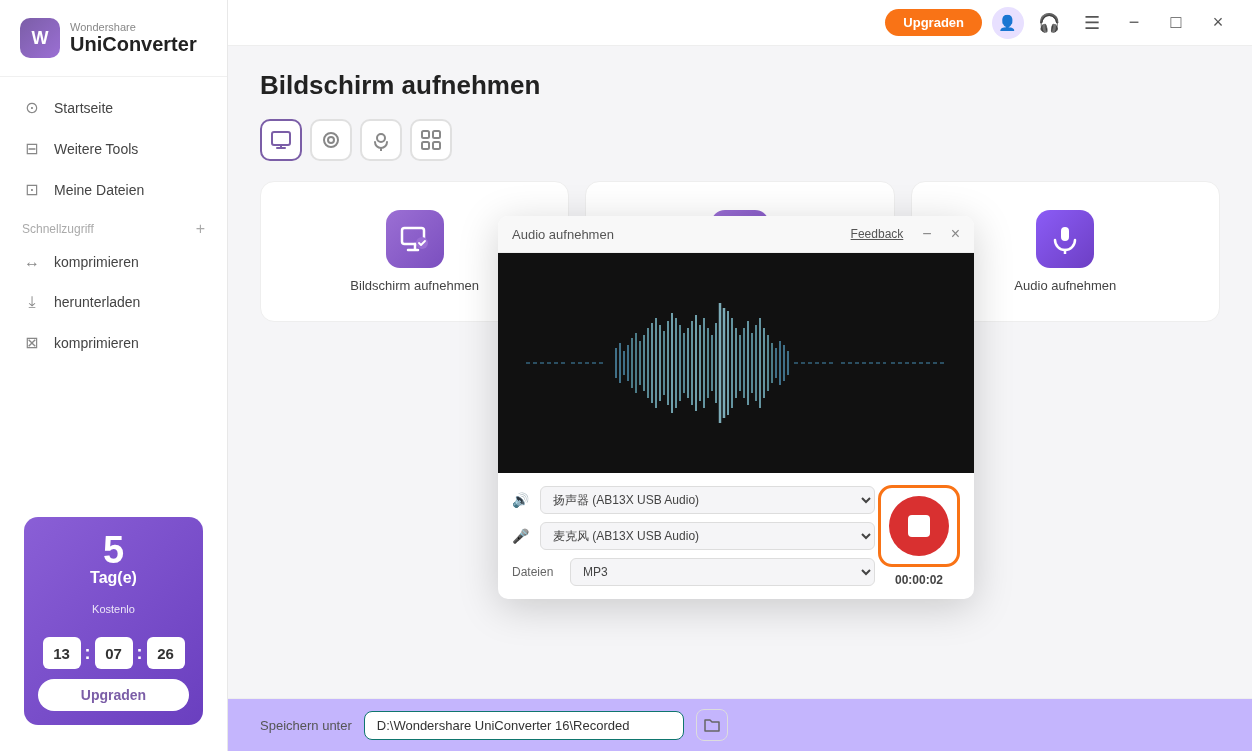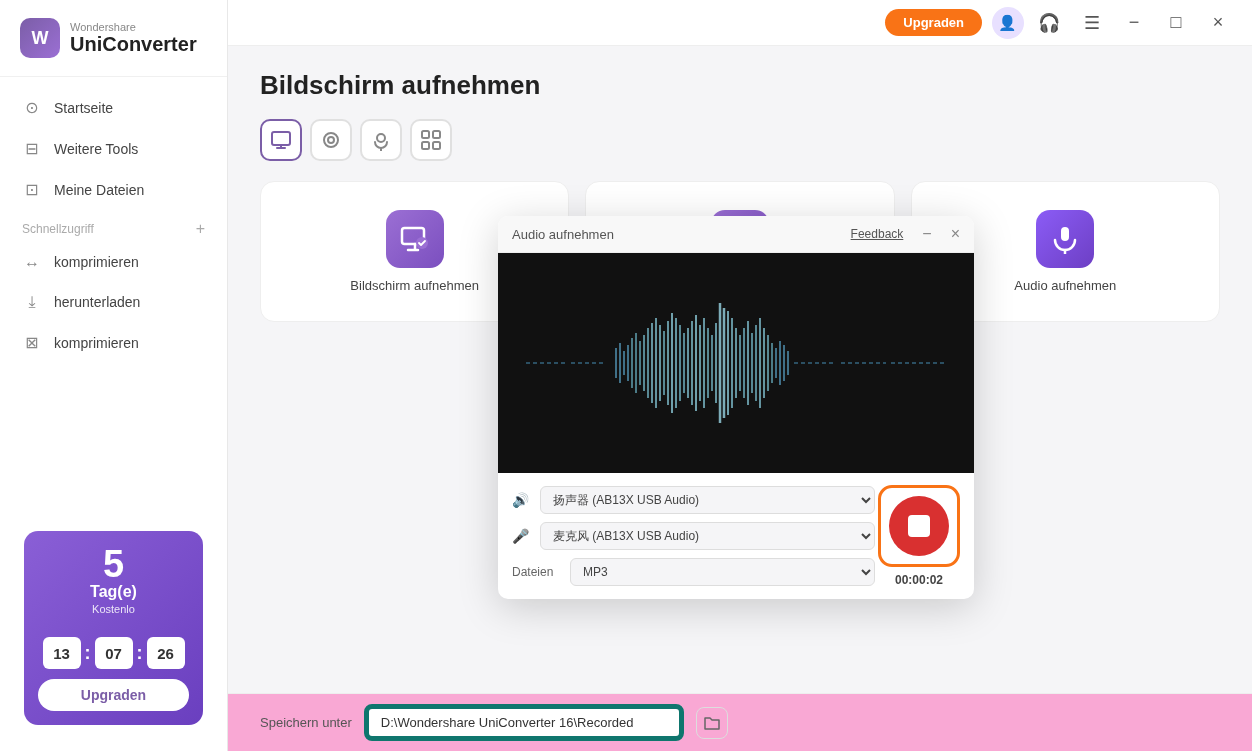--- a/index.html
+++ b/index.html
@@ -69,21 +69,21 @@
     }
     .trial-card {
       background: linear-gradient(135deg, #8a5fd6, #6a3fbf);
       border-radius: 14px;
       padding: 14px;
       color: #fff;
       text-align: center;
     }
     .trial-number { font-size: 38px; font-weight: 900; line-height: 1; }
     .trial-label { font-size: 16px; font-weight: 600; }
-    .trial-sub { font-size: 11px; opacity: 0.85; margin-top: 2px; }
+    .trial-sub { font-size: 11px; opacity: 0.85; margin-top: 16px; }
     .timer-row {
       display: flex;
       justify-content: center;
       gap: 4px;
       margin-top: 22px;
     }
     .timer-block {
       background: #fff;
       color: #333;
       border-radius: 6px;
@@ -230,29 +230,29 @@
       color: #fff;
     }
     .card-label { font-size: 13px; color: #444; font-weight: 500; text-align: center; }
 
     
     .bottom-bar {
       display: flex;
       align-items: center;
       padding: 10px 32px;
       gap: 12px;
-      background: #f9a8d4;
+      background: #c4b5fd;
       border-top: 1px solid #eee;
     }
     .bottom-label { font-size: 13px; color: #555; white-space: nowrap; }
     .bottom-input {
       flex: 1;
       max-width: 320px;
       background: #fff;
-      border: 5px solid #0f766e;
+      border: 1px solid #0f766e;
       border-radius: 8px;
       padding: 6px 12px;
       font-size: 13px;
       color: #333;
     }
     .bottom-folder-btn {
       width: 32px;
       height: 32px;
       background: none;
       border: 1px solid #ddd;

